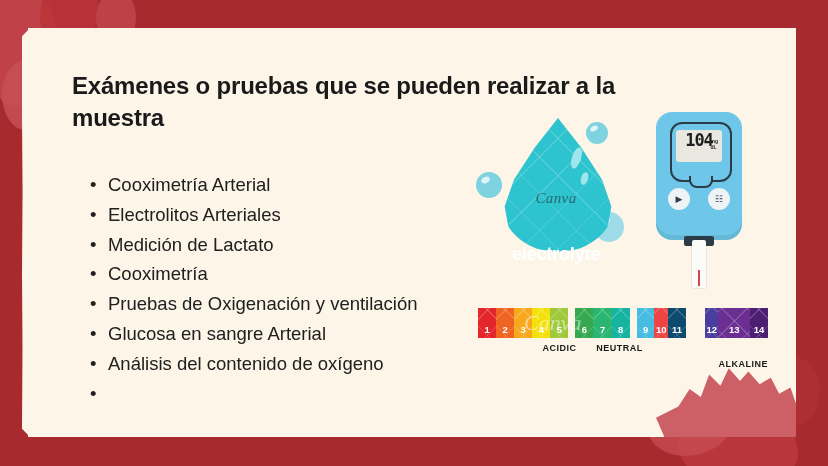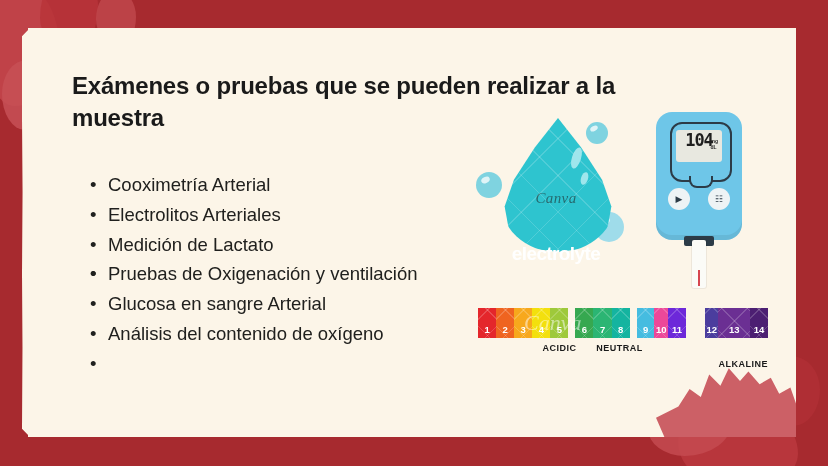--- a/index.html
+++ b/index.html
@@ -180,21 +180,21 @@
   <div class="splat s7"></div>
 
   <div class="card">
 
     <div class="title">Exámenes o pruebas  que se pueden realizar a la muestra</div>
 
     <ul class="bullets">
       <li><span class="dot">•</span><span>Cooximetría Arterial</span></li>
       <li><span class="dot">•</span><span>Electrolitos Arteriales</span></li>
       <li><span class="dot">•</span><span>Medición de Lactato</span></li>
-      <li><span class="dot">•</span></li>
+      <li><span class="dot">•</span><span>Cooximetría</span></li>
       <li><span class="dot">•</span><span>Pruebas de Oxigenación y ventilación</span></li>
       <li><span class="dot">•</span><span>Glucosa en sangre Arterial</span></li>
       <li><span class="dot">•</span><span>Análisis del contenido de oxígeno</span></li>
       <li><span class="dot">•</span></li>
     </ul>
 
     <div class="card-splat"></div>
   </div>
 
   <div class="drop-wrap">
@@ -265,24 +265,24 @@
             <span class="ph-num">7</span>
           </div>
           <div class="ph-cell" style="background: rgb(20, 180, 160); width: 19.7143px;">
             <span class="ph-num">8</span>
           </div>
         </div>
         <div class="ph-group">
           <div class="ph-cell" style="background: rgb(69, 188, 224); width: 19.7143px;">
             <span class="ph-num">9</span>
           </div>
-          <div class="ph-cell" style="background: #ec4899; width: 15px;">
+          <div class="ph-cell" style="background: #ef4444; width: 15px;">
             <span class="ph-num">10</span>
           </div>
-          <div class="ph-cell" style="background: #6d28d9; width: 19.7143px;">
+          <div class="ph-cell" style="background: #0c4a6e; width: 19.7143px;">
             <span class="ph-num">11</span>
           </div>
           <div class="ph-cell" style="background: rgb(75, 61, 158); width: 15px; margin-left: 19px;">
             <span class="ph-num">12</span>
           </div>
           <div class="ph-cell" style="background: rgb(107, 47, 147); width: 35px;">
             <span class="ph-num">13</span>
           </div>
           <div class="ph-cell" style="background: rgb(76, 31, 114); width: 19.7143px;">
             <span class="ph-num">14</span>

